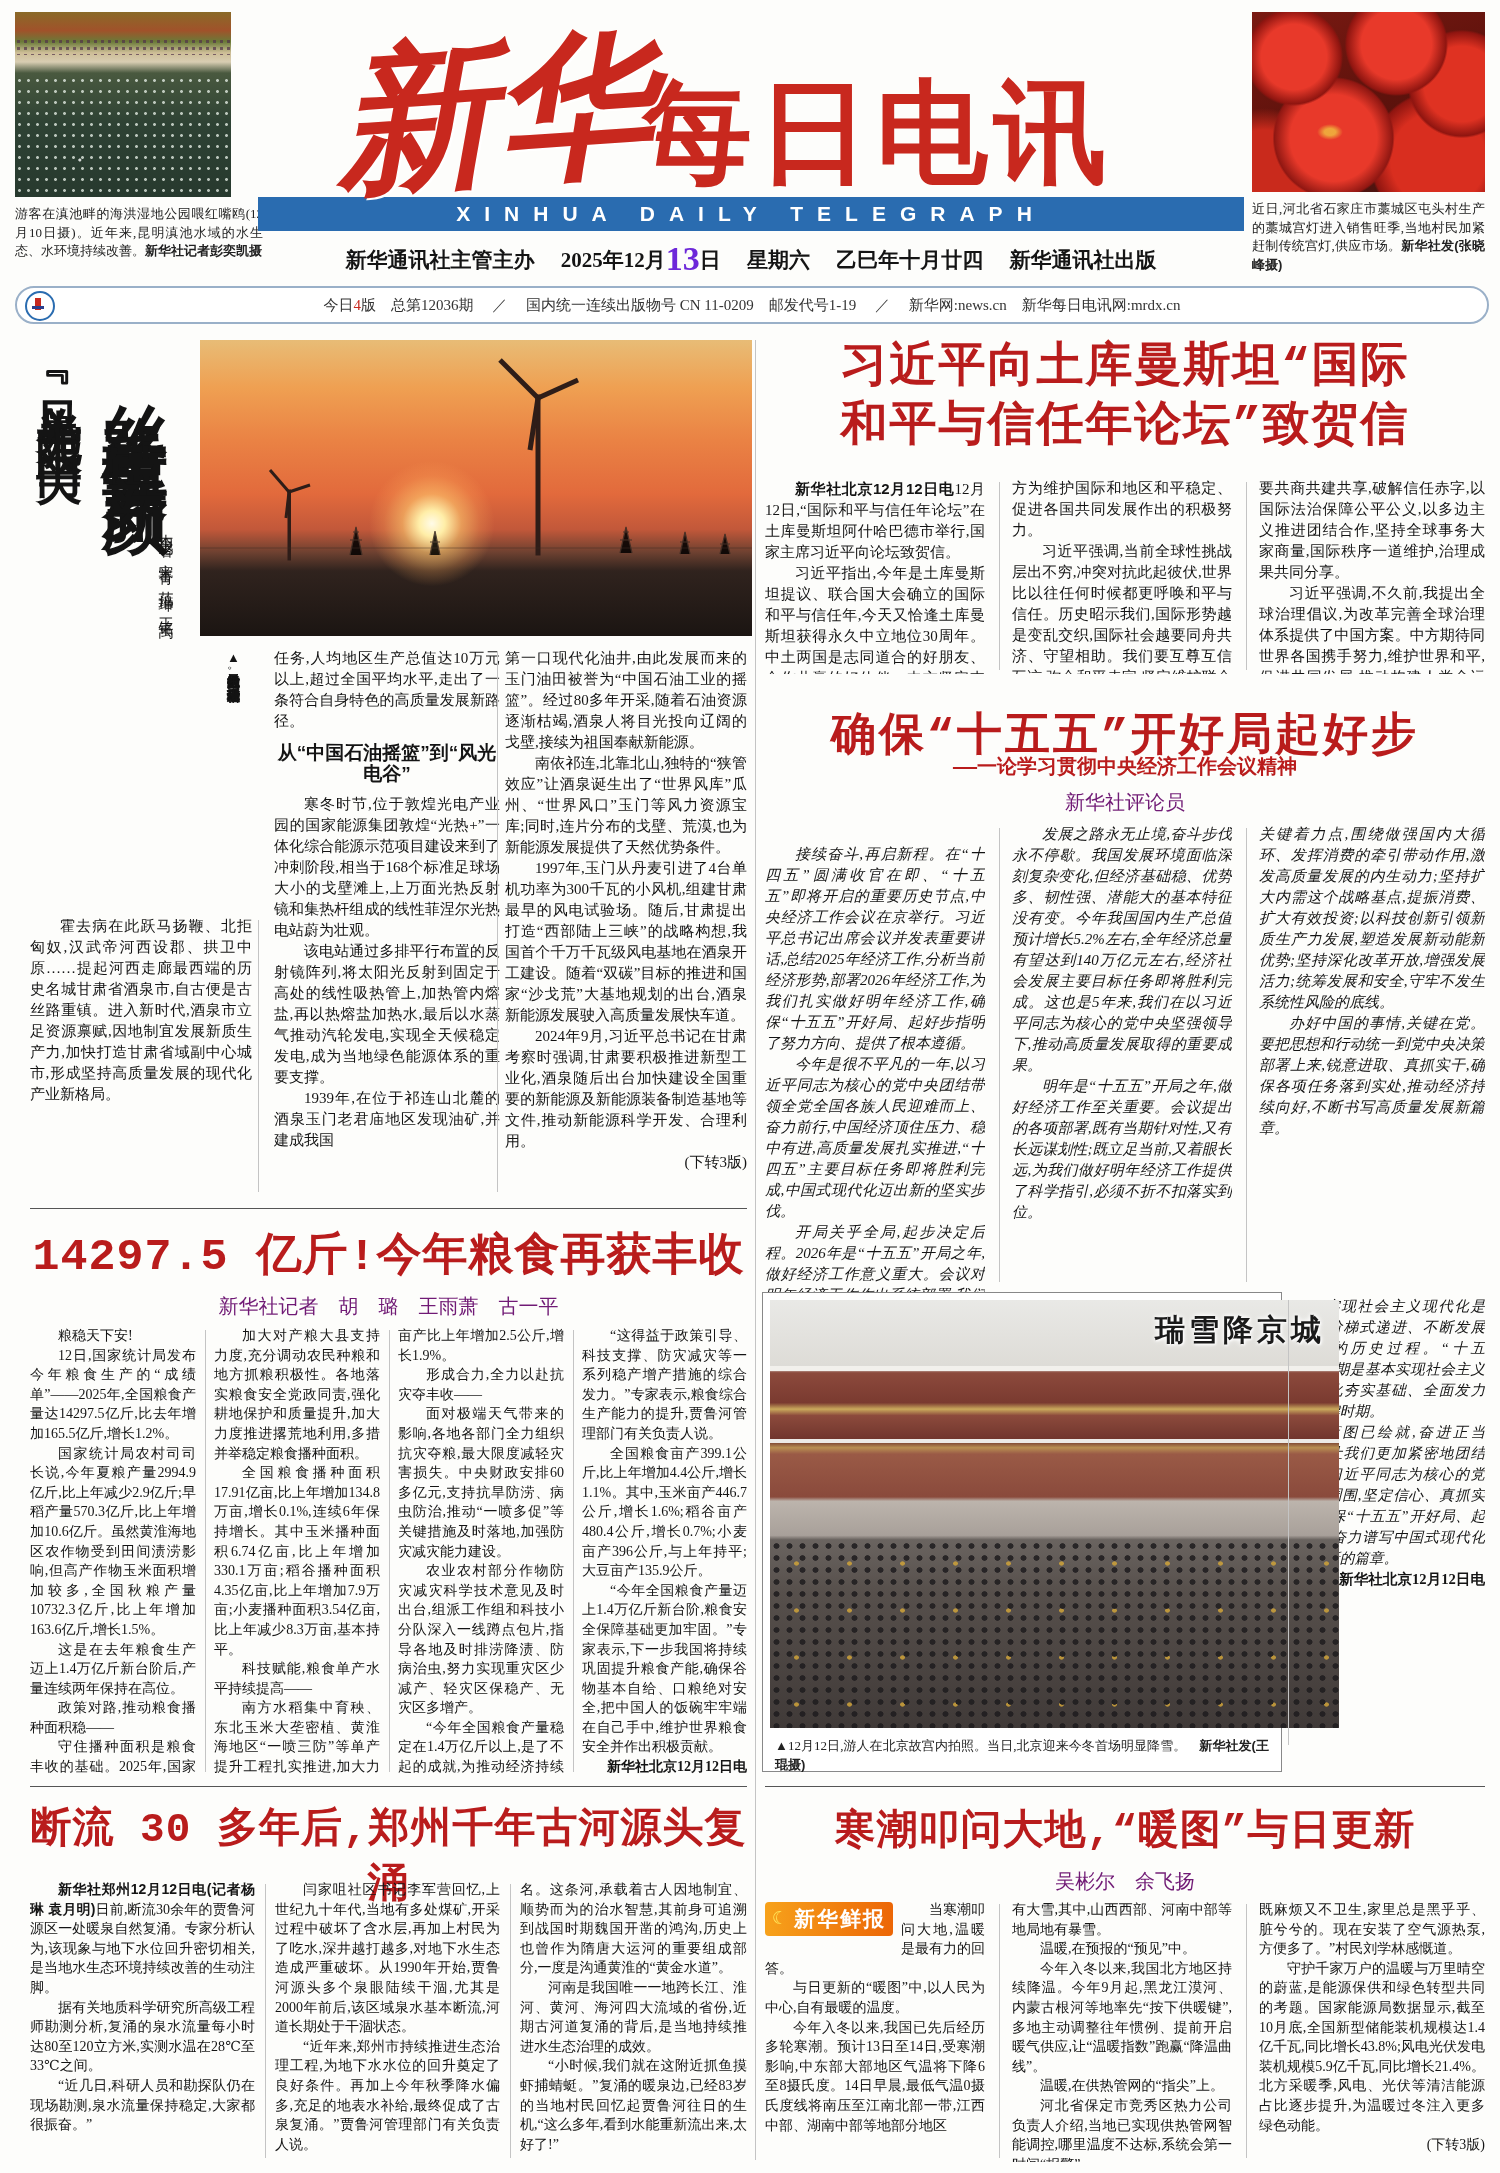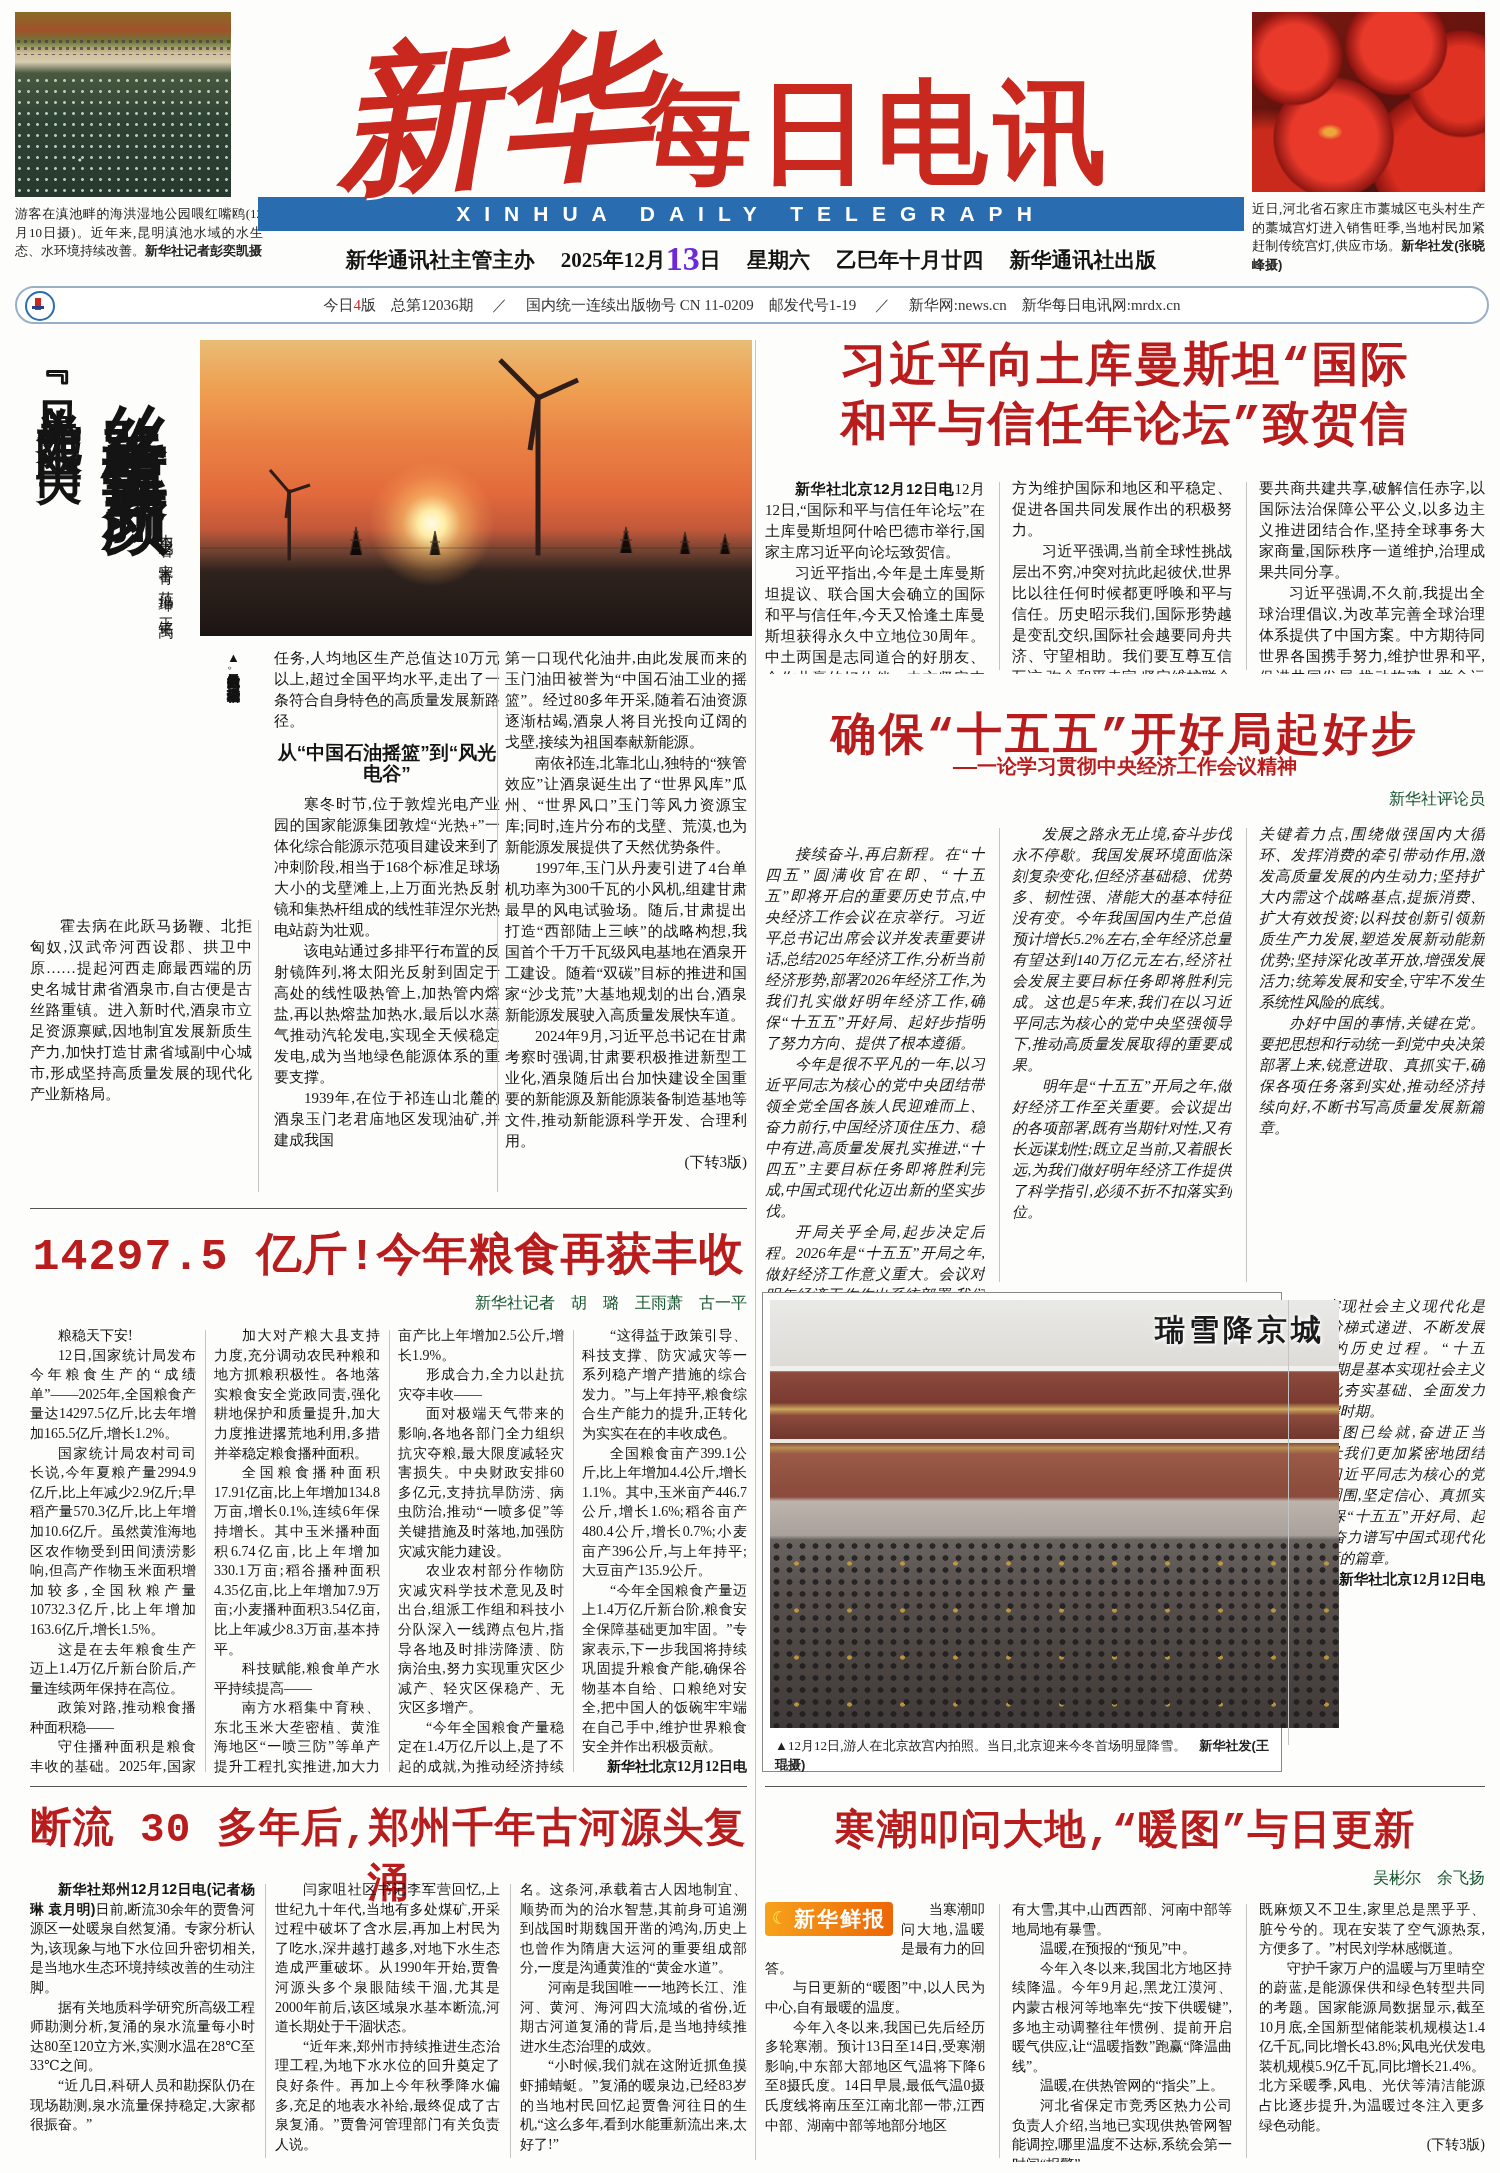--- a/index.html
+++ b/index.html
@@ -20,21 +20,21 @@
   .infobar{border:2px solid #9ab0c8;border-radius:19px;background:#fff;
            font-size:15px;display:flex;align-items:center;justify-content:center;
            font-family:"Liberation Serif",serif;color:#333;}
   .infobar .red{color:#c8281e;}
   .emblem{position:absolute;left:8px;top:3px;width:26px;height:26px;border:2px solid #2a6cb0;
           border-radius:50%;background:#fff;}
   .emblem:before{content:"";position:absolute;left:8px;top:5px;width:6px;height:12px;background:#c8281e;}
   .emblem:after{content:"";position:absolute;left:5px;top:13px;width:12px;height:3px;background:#2a3e8c;}
   
   .hl{font-weight:900;text-align:center;font-family:Liberation Mono, monospace;color:#b91c1c;}
-  .byline{text-align:right;font-size:16px;color:#14532d;}
+  .byline{text-align:center;font-size:20px;color:#701a75;}
   
   .vert{writing-mode:vertical-rl;}
   .col{font-size:15px;line-height:21px;text-align:justify;overflow:hidden;}
   .col p{margin:0;text-indent:2em;}
   .col p.noind{text-indent:0;}
   .col .sub{font-weight:bold;text-indent:0;text-align:center;font-size:19px;margin:10px 0;
             font-family:"Liberation Sans","DejaVu Sans",sans-serif;}
   .kai{font-style:italic;}
   .small{font-size:14px;line-height:19.6px;}
   .jump{text-align:right;text-indent:0 !important;}
@@ -250,21 +250,21 @@
     </div>
   <div class="abs col small" style="left:398px;top:1326px;width:166px;height:450px;">
       <p class="noind">亩产比上年增加2.5公斤,增长1.9%。</p>
       <p>形成合力,全力以赴抗灾夺丰收——</p>
       <p>面对极端天气带来的影响,各地各部门全力组织抗灾夺粮,最大限度减轻灾害损失。中央财政安排60多亿元,支持抗旱防涝、病虫防治,推动“一喷多促”等关键措施及时落地,加强防灾减灾能力建设。</p>
       <p>农业农村部分作物防灾减灾科学技术意见及时出台,组派工作组和科技小分队深入一线蹲点包片,指导各地及时排涝降渍、防病治虫,努力实现重灾区少减产、轻灾区保稳产、无灾区多增产。</p>
       <p>“今年全国粮食产量稳定在1.4万亿斤以上,是了不起的成就,为推动经济持续向好、保持社会大局稳定提供了有力支撑。”</p>
     </div>
   <div class="abs col small" style="left:582px;top:1326px;width:165px;height:450px;">
     <div>
-        <p>“这得益于政策引导、科技支撑、防灾减灾等一系列稳产增产措施的综合发力。”与上年持平,粮食综合生产能力的提升,正转化为实实在在的丰收成色。</p>
+        <p>“这得益于政策引导、科技支撑、防灾减灾等一系列稳产增产措施的综合发力。”专家表示,粮食综合生产能力的提升,贾鲁河管理部门有关负责人说。</p>
         <p>全国粮食亩产399.1公斤,比上年增加4.4公斤,增长1.1%。其中,玉米亩产446.7公斤,增长1.6%;稻谷亩产480.4公斤,增长0.7%;小麦亩产396公斤,与上年持平;大豆亩产135.9公斤。</p>
         <p>“今年全国粮食产量迈上1.4万亿斤新台阶,粮食安全保障基础更加牢固。”专家表示,下一步我国将持续巩固提升粮食产能,确保谷物基本自给、口粮绝对安全,把中国人的饭碗牢牢端在自己手中,维护世界粮食安全并作出积极贡献。</p>
       </div>
     <p class="dl-end">新华社北京12月12日电</p>
   </div>
 
   <div class="abs hrule" style="left:30px;top:1786px;width:717px;"></div>
   <div class="abs hrule" style="left:765px;top:1786px;width:720px;"></div>
 
   <div class="abs hl" style="left:30px;top:1800px;width:717px;font-size:41px;letter-spacing:1px;">断流 30 多年后,郑州千年古河源头复涌</div>

